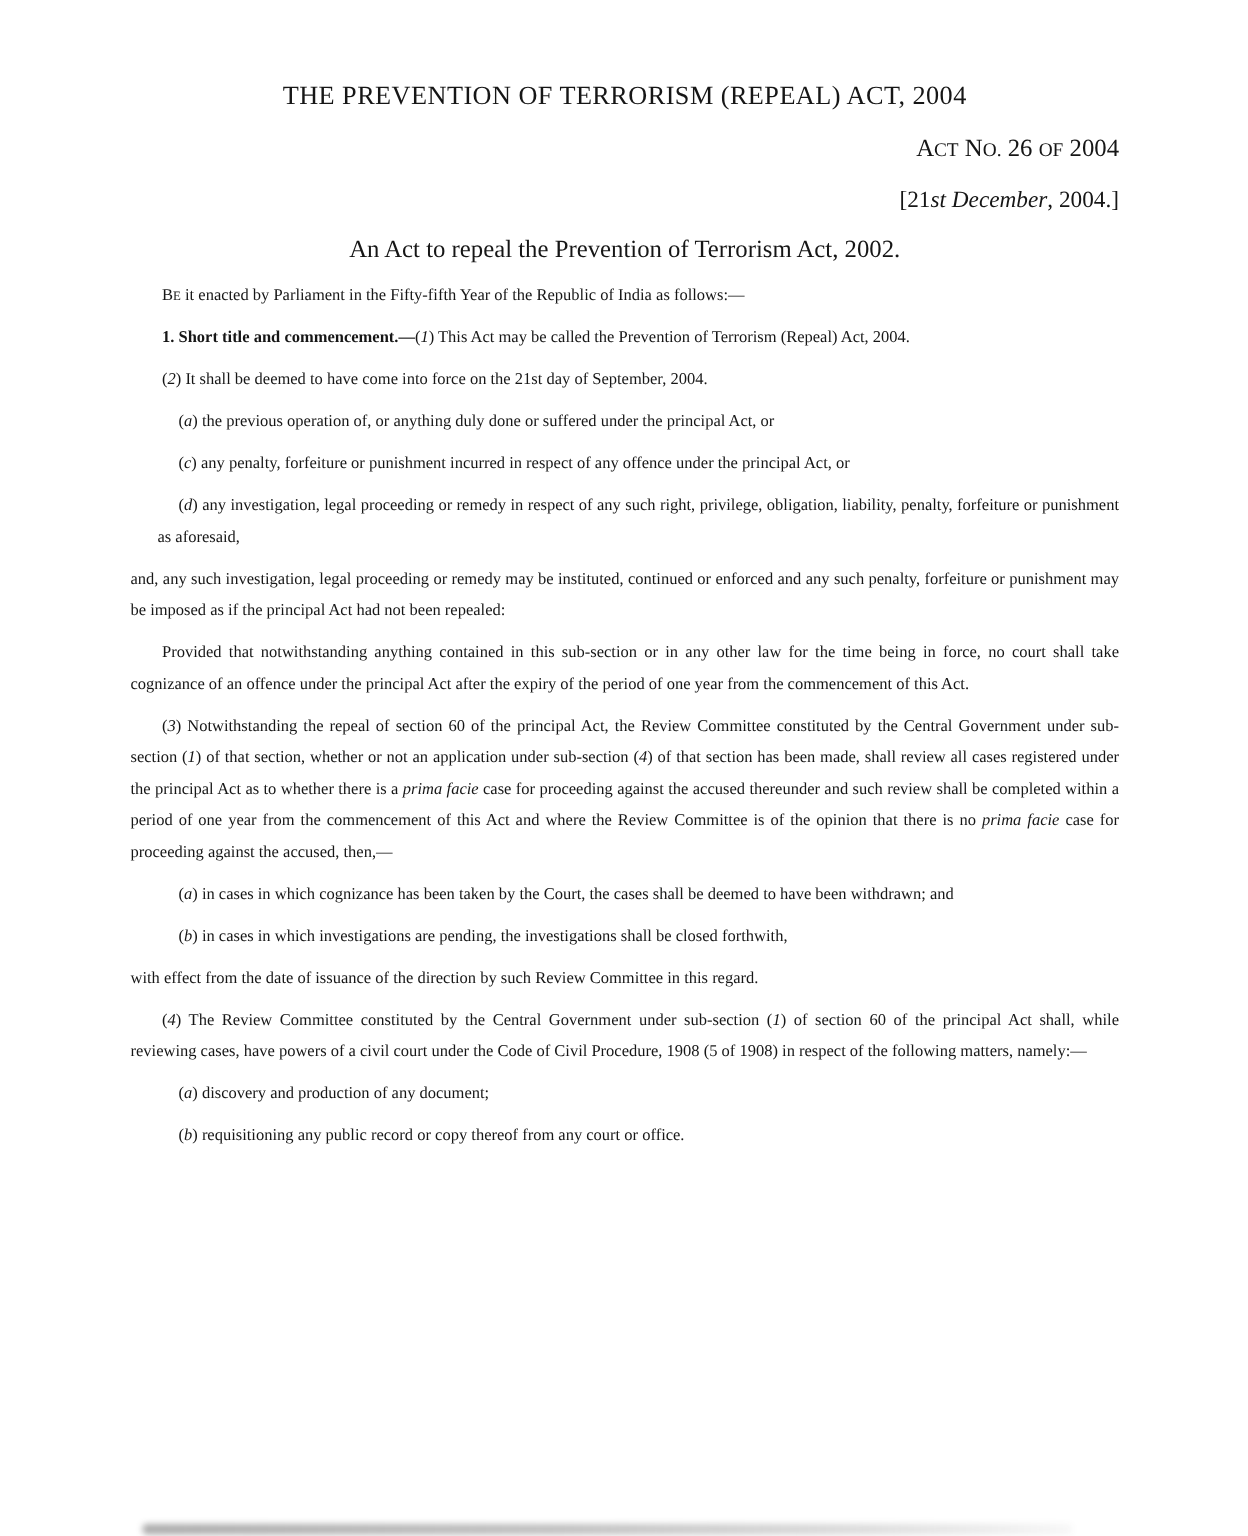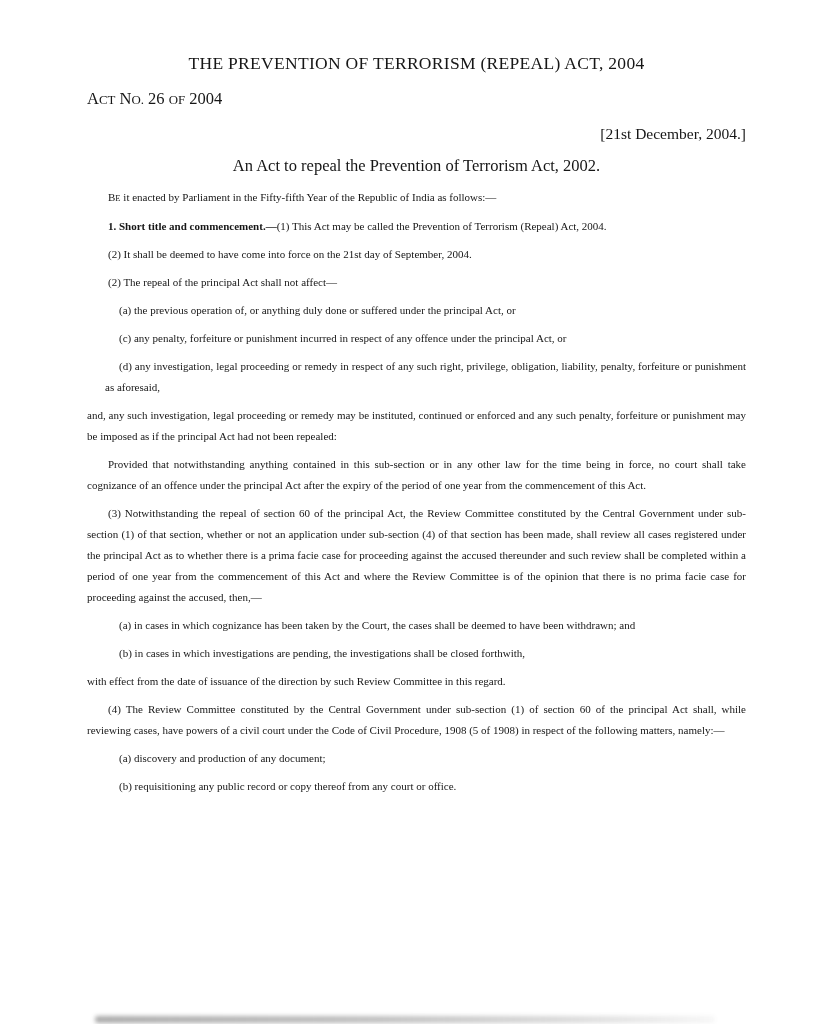--- a/index.html
+++ b/index.html
@@ -17,21 +17,21 @@
   }
   .doc-title {
     text-align: center;
     font-size: 17.5px;
     line-height: 22px;
     letter-spacing: 0.3px;
     margin: 0 0 15px 0;
     font-weight: normal;
   }
   .act-no {
-    text-align: left;
+    text-align: right;
     font-size: 16.5px;
     line-height: 20px;
     margin: 0 0 14px 0;
   }
   .date-line {
     text-align: right;
     font-size: 15.5px;
     line-height: 19px;
     margin: 0 0 12px 0;
   }
@@ -45,21 +45,21 @@
   .para {
     margin: 0 0 7px 0;
     text-align: justify;
     text-indent: 21px;
   }
   .para.flush { text-indent: 0; font-family: Liberation Serif, serif; }
   .para.sub {
     padding-left: 18px;
     text-indent: 14px;
   }
-  .run-i { }
+  .run-i { font-style: italic; }
   .run-b { font-weight: bold; }
   .run-sc { font-size: 0.78em; }
   .scan-smudge {
     position: absolute;
     left: 55px;
     bottom: 1px;
     width: 620px;
     height: 7px;
     background: linear-gradient(90deg,
       rgba(45,45,45,0.40) 0%,
@@ -76,21 +76,20 @@
 <div class="page">
   <p class="doc-title">THE PREVENTION OF TERRORISM (REPEAL) ACT, 2004</p>
   <p class="act-no"><span>A</span><span class="run-sc">CT</span><span> N</span><span class="run-sc">O.</span><span> 26 </span><span class="run-sc">OF</span><span> 2004</span></p>
   <p class="date-line"><span>[21</span><span class="run-i">st December</span><span>, 2004.]</span></p>
   <p class="long-title">An Act to repeal the Prevention of Terrorism Act, 2002.</p>
 
   <div class="doc-body">
       <p class="para indent"><span>B</span><span class="run-sc">E</span><span> it enacted by Parliament in the Fifty-fifth Year of the Republic of India as follows:—</span></p>
       <p class="para indent"><span class="run-b">1. Short title and commencement.—</span><span>(</span><span class="run-i">1</span><span>) This Act may be called the Prevention of Terrorism (Repeal) Act, 2004.</span></p>
       <p class="para indent"><span>(</span><span class="run-i">2</span><span>) It shall be deemed to have come into force on the 21st day of September, 2004.</span></p>
-      <p class="para indent"><span>(</span><span class="run-i">2</span><span>) The repeal of the principal Act shall not affect—</span></p>
       <p class="para sub"><span>(</span><span class="run-i">a</span><span>) the previous operation of, or anything duly done or suffered under the principal Act, or</span></p>
       <p class="para sub"><span>(</span><span class="run-i">c</span><span>) any penalty, forfeiture or punishment incurred in respect of any offence under the principal Act, or</span></p>
       <p class="para sub"><span>(</span><span class="run-i">d</span><span>) any investigation, legal proceeding or remedy in respect of any such right, privilege, obligation, liability, penalty, forfeiture or punishment as aforesaid,</span></p>
       <p class="para flush"><span>and, any such investigation, legal proceeding or remedy may be instituted, continued or enforced and any such penalty, forfeiture or punishment may be imposed as if the principal Act had not been repealed:</span></p>
       <p class="para indent"><span>Provided that notwithstanding anything contained in this sub-section or in any other law for the time being in force, no court shall take cognizance of an offence under the principal Act after the expiry of the period of one year from the commencement of this Act.</span></p>
       <p class="para indent"><span>(</span><span class="run-i">3</span><span>) Notwithstanding the repeal of section 60 of the principal Act, the Review Committee constituted by the Central Government under sub-section (</span><span class="run-i">1</span><span>) of that section, whether or not an application under sub-section (</span><span class="run-i">4</span><span>) of that section has been made, shall review all cases registered under the principal Act as to whether there is a </span><span class="run-i">prima facie</span><span> case for proceeding against the accused thereunder and such review shall be completed within a period of one year from the commencement of this Act and where the Review Committee is of the opinion that there is no </span><span class="run-i">prima facie</span><span> case for proceeding against the accused, then,—</span></p>
       <p class="para sub"><span>(</span><span class="run-i">a</span><span>) in cases in which cognizance has been taken by the Court, the cases shall be deemed to have been withdrawn; and</span></p>
       <p class="para sub"><span>(</span><span class="run-i">b</span><span>) in cases in which investigations are pending, the investigations shall be closed forthwith,</span></p>
       <p class="para flush"><span>with effect from the date of issuance of the direction by such Review Committee in this regard.</span></p>
       <p class="para indent"><span>(</span><span class="run-i">4</span><span>) The Review Committee constituted by the Central Government under sub-section (</span><span class="run-i">1</span><span>) of section 60 of the principal Act shall, while reviewing cases, have powers of a civil court under the Code of Civil Procedure, 1908 (5 of 1908) in respect of the following matters, namely:—</span></p>

